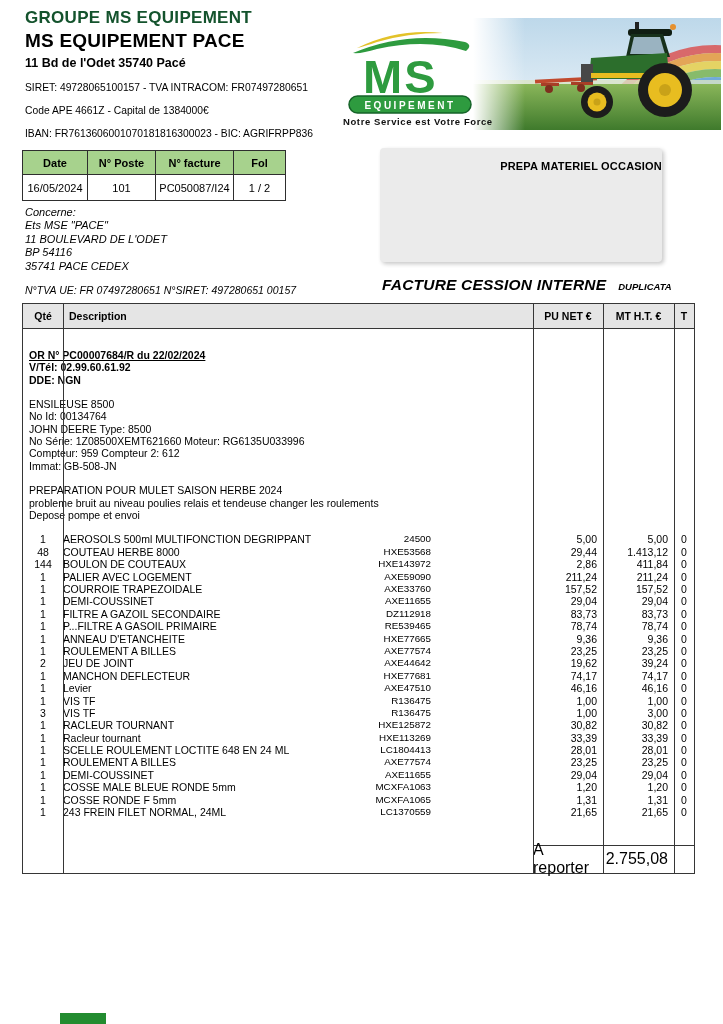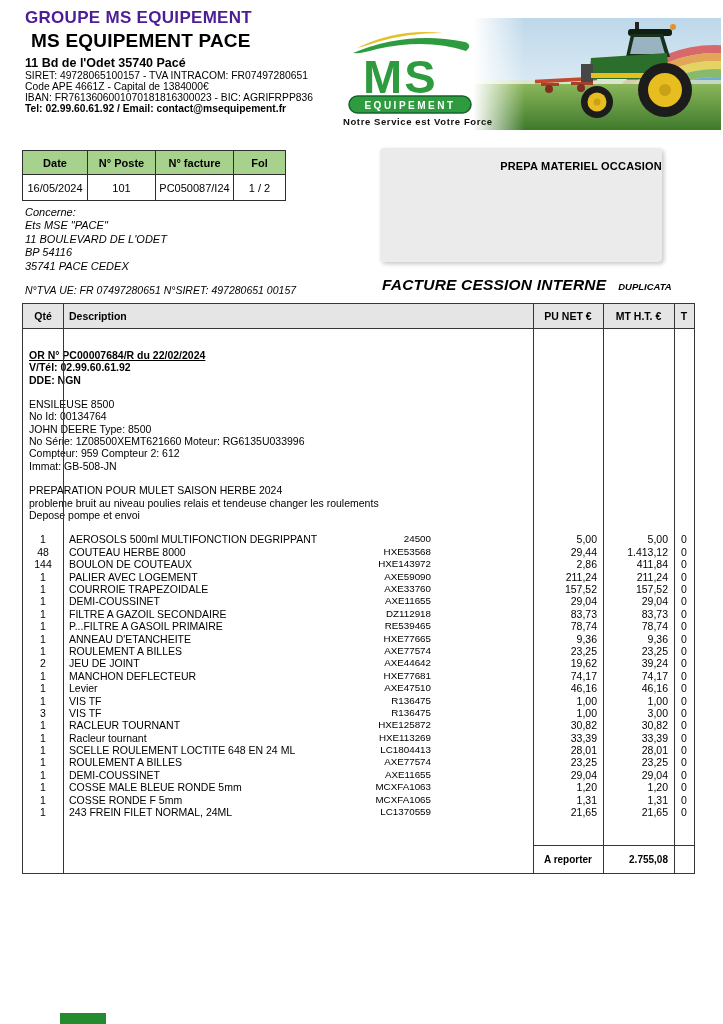--- a/index.html
+++ b/index.html
@@ -3,24 +3,24 @@
 <meta charset="utf-8">
 <style>
   html,body{margin:0;padding:0;}
   body{
     width:723px;height:1024px;position:relative;background:#ffffff;
     font-family:"Liberation Sans", sans-serif;color:#000;overflow:hidden;
     -webkit-font-smoothing:antialiased;
   }
   
   .company{position:absolute;left:25px;top:8px;width:320px;}
-  .company-group{color:#4c1d95;font-size:17px;font-weight:700;letter-spacing:.3px;}
-  .company-name{font-size:19px;font-weight:700;margin-top:2px;letter-spacing:.2px;margin-left:6px;}
+  .company-group{color:#14532d;font-size:17px;font-weight:700;letter-spacing:.3px;}
+  .company-name{font-size:19px;font-weight:700;margin-top:2px;letter-spacing:.2px;}
   .company-addr{font-size:12.5px;font-weight:700;margin-top:4px;}
-  .company-line{font-size:10.3px;margin-top:0;white-space:nowrap;}
+  .company-line{font-size:10.3px;margin-top:12px;white-space:nowrap;}
   .company-tel{font-weight:700;}
   
   .banner{position:absolute;left:335px;top:16px;width:386px;height:114px;}
   
   .info-table{position:absolute;left:22px;top:150px;border-collapse:collapse;}
   .info-table td{border:1px solid #2e2e2e;text-align:center;font-size:11px;padding:0;}
   .info-table .hd td{background:#a7d28d;font-weight:700;height:23px;}
   .info-table .vl td{height:25px;background:#fff;}
   .iw1{width:64px;} .iw2{width:67px;} .iw3{width:77px;} .iw4{width:51px;}
   
@@ -43,26 +43,26 @@
   .h-desc{width:470px;padding-left:6px;box-sizing:border-box;}
   .h-pu{width:70px;text-align:center;}
   .h-mt{width:71px;text-align:center;}
   .h-t{width:20px;text-align:center;}
   .it-body{height:516px;overflow:hidden;padding-top:20px;box-sizing:border-box;font-size:10.5px;}
   .intro-line{line-height:12.3px;height:12.3px;padding-left:6px;white-space:nowrap;}
   .intro-line.b{font-weight:700;}
   .intro-line.bu{font-weight:700;text-decoration:underline;}
   .item-row{display:flex;line-height:12.4px;height:12.4px;white-space:nowrap;}
   .c-qty{width:40px;text-align:center;}
-  .c-desc{width:470px;display:flex;box-sizing:border-box;padding-left:6px;padding-right:102px;}
+  .c-desc{width:470px;display:flex;box-sizing:border-box;padding-right:102px;}
   .c-ref{margin-left:auto;font-size:9.8px;}
   .c-pu{width:70px;text-align:right;padding-right:6px;box-sizing:border-box;}
   .c-mt{width:71px;text-align:right;padding-right:6px;box-sizing:border-box;}
   .c-t{width:20px;text-align:center;}
-  .it-footer{height:27px;display:flex;font-size:10px;font-weight:700;}
+  .it-footer{height:27px;display:flex;font-size:16px;font-weight:400;}
   .f-spacer{width:510px;}
   .f-label{width:70px;border-top:1px solid #363636;box-sizing:border-box;display:flex;align-items:center;justify-content:center;}
   .f-amount{width:71px;border-top:1px solid #363636;box-sizing:border-box;display:flex;align-items:center;justify-content:flex-end;padding-right:6px;}
   .f-t{width:20px;border-top:1px solid #363636;box-sizing:border-box;}
   .vline{position:absolute;top:0;bottom:0;width:1px;background:#363636;}
   .vl-1{left:40px;} .vl-2{left:510px;} .vl-3{left:580px;} .vl-4{left:651px;}
   
   .bottom-mark{position:absolute;left:60px;top:1013px;width:46px;height:11px;background:#238c30;}
 </style>
 </head>

